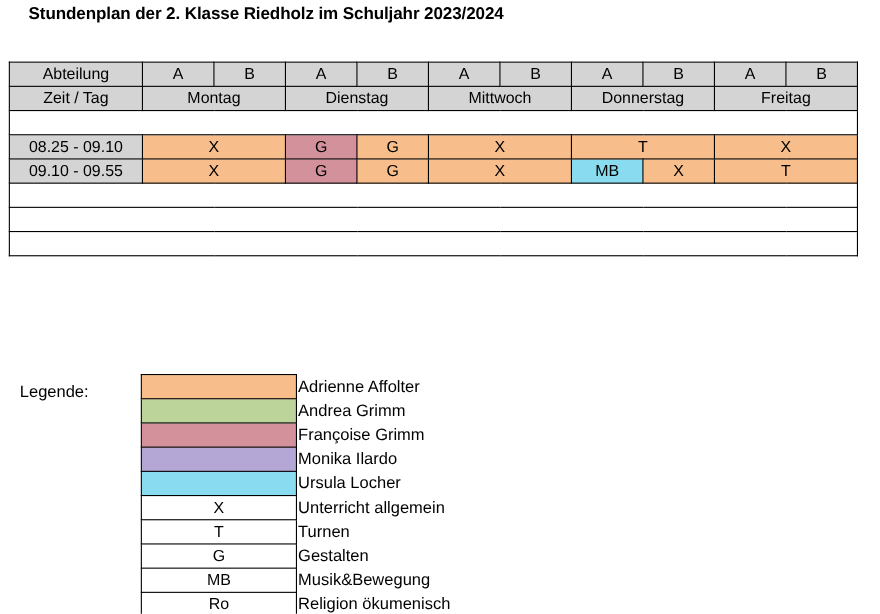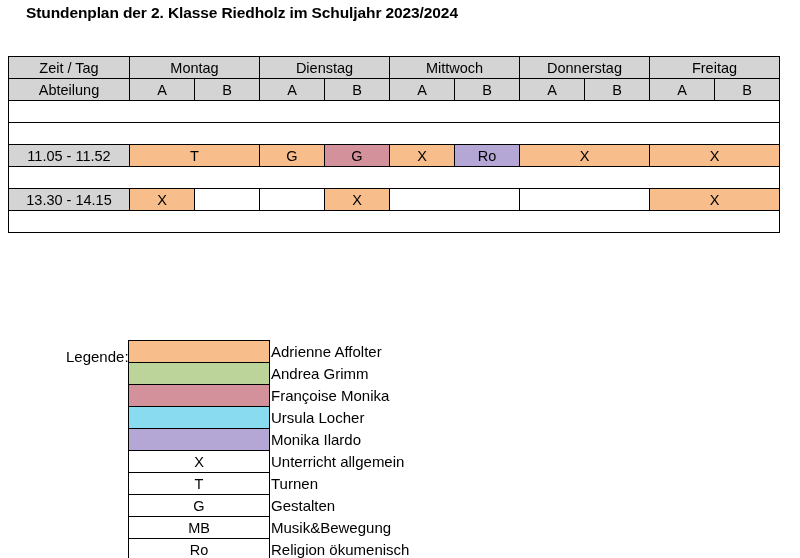--- a/index.html
+++ b/index.html
@@ -70,21 +70,20 @@
     position: absolute;
     left: 0;
     top: 340px;
     width: 800px;
   }
   #legend-label {
     position: absolute;
     left: 18px;
     top: 8px;
     font-size: 15px;
-    margin-left: 48px;
   }
   table.legend {
     position: absolute;
     left: 128px;
     top: 0;
     border-collapse: collapse;
     table-layout: fixed;
   }
   table.legend td.swatch {
     width: 140px;
@@ -102,68 +101,67 @@
   }
 </style>
 </head>
 <body>
 
 <div id="title">Stundenplan der 2. Klasse Riedholz im Schuljahr 2023/2024</div>
 
 <table class="grid">
   <tbody id="grid-body">
       <tr>
+        <td class="label">Abteilung</td>
+        <td class="abt">A</td>
+        <td class="abt">B</td>
+        <td class="abt">A</td>
+        <td class="abt">B</td>
+        <td class="abt">A</td>
+        <td class="abt">B</td>
+        <td class="abt">A</td>
+        <td class="abt">B</td>
+        <td class="abt">A</td>
+        <td class="abt">B</td>
+      </tr>
+      <tr>
         <td class="label">Zeit / Tag</td>
         <td class="dayhead" colspan="2">Montag</td>
         <td class="dayhead" colspan="2">Dienstag</td>
         <td class="dayhead" colspan="2">Mittwoch</td>
         <td class="dayhead" colspan="2">Donnerstag</td>
         <td class="dayhead" colspan="2">Freitag</td>
       </tr>
       <tr>
-        <td class="label">Abteilung</td>
-        <td class="abt">A</td>
-        <td class="abt">B</td>
-        <td class="abt">A</td>
-        <td class="abt">B</td>
-        <td class="abt">A</td>
-        <td class="abt">B</td>
-        <td class="abt">A</td>
-        <td class="abt">B</td>
-        <td class="abt">A</td>
-        <td class="abt">B</td>
-      </tr>
-      <tr>
-        <td class="gap" colspan="11"></td>
-      </tr>
-      <tr>
-        <td class="gap" colspan="11"></td>
-      </tr>
-      <tr>
-        <td class="label">11.05 - 11.52</td>
+        <td class="gap" colspan="11"></td>
+      </tr>
+      <tr>
+        <td class="label">08.25 - 09.10</td>
+        <td class="c-orange" colspan="2">X</td>
+        <td class="c-rose">G</td>
+        <td class="c-orange">G</td>
+        <td class="c-orange" colspan="2">X</td>
         <td class="c-orange" colspan="2">T</td>
+        <td class="c-orange" colspan="2">X</td>
+      </tr>
+      <tr>
+        <td class="label">09.10 - 09.55</td>
+        <td class="c-orange" colspan="2">X</td>
+        <td class="c-rose">G</td>
         <td class="c-orange">G</td>
-        <td class="c-rose">G</td>
+        <td class="c-orange" colspan="2">X</td>
+        <td class="c-cyan">MB</td>
         <td class="c-orange">X</td>
-        <td class="c-purple">Ro</td>
-        <td class="c-orange" colspan="2">X</td>
-        <td class="c-orange" colspan="2">X</td>
-      </tr>
-      <tr>
-        <td class="gap" colspan="11"></td>
-      </tr>
-      <tr>
-        <td class="label">13.30 - 14.15</td>
-        <td class="c-orange">X</td>
-        <td class="c-white"></td>
-        <td class="c-white"></td>
-        <td class="c-orange">X</td>
-        <td class="c-white" colspan="2"></td>
-        <td class="c-white" colspan="2"></td>
-        <td class="c-orange" colspan="2">X</td>
+        <td class="c-orange" colspan="2">T</td>
+      </tr>
+      <tr>
+        <td class="gap" colspan="11"></td>
+      </tr>
+      <tr>
+        <td class="gap" colspan="11"></td>
       </tr>
       <tr>
         <td class="gap" colspan="11"></td>
       </tr>
     </tbody>
 </table>
 
 <div id="legend">
   <div id="legend-label">Legende:</div>
   <table class="legend">
@@ -171,29 +169,29 @@
         <tr>
           <td class="swatch c-orange"></td>
           <td class="desc">Adrienne Affolter</td>
         </tr>
         <tr>
           <td class="swatch c-green"></td>
           <td class="desc">Andrea Grimm</td>
         </tr>
         <tr>
           <td class="swatch c-rose"></td>
-          <td class="desc">Françoise Monika</td>
+          <td class="desc">Françoise Grimm</td>
+        </tr>
+        <tr>
+          <td class="swatch c-purple"></td>
+          <td class="desc">Monika Ilardo</td>
         </tr>
         <tr>
           <td class="swatch c-cyan"></td>
           <td class="desc">Ursula Locher</td>
-        </tr>
-        <tr>
-          <td class="swatch c-purple"></td>
-          <td class="desc">Monika Ilardo</td>
         </tr>
         <tr>
           <td class="swatch c-white">X</td>
           <td class="desc">Unterricht allgemein</td>
         </tr>
         <tr>
           <td class="swatch c-white">T</td>
           <td class="desc">Turnen</td>
         </tr>
         <tr>

